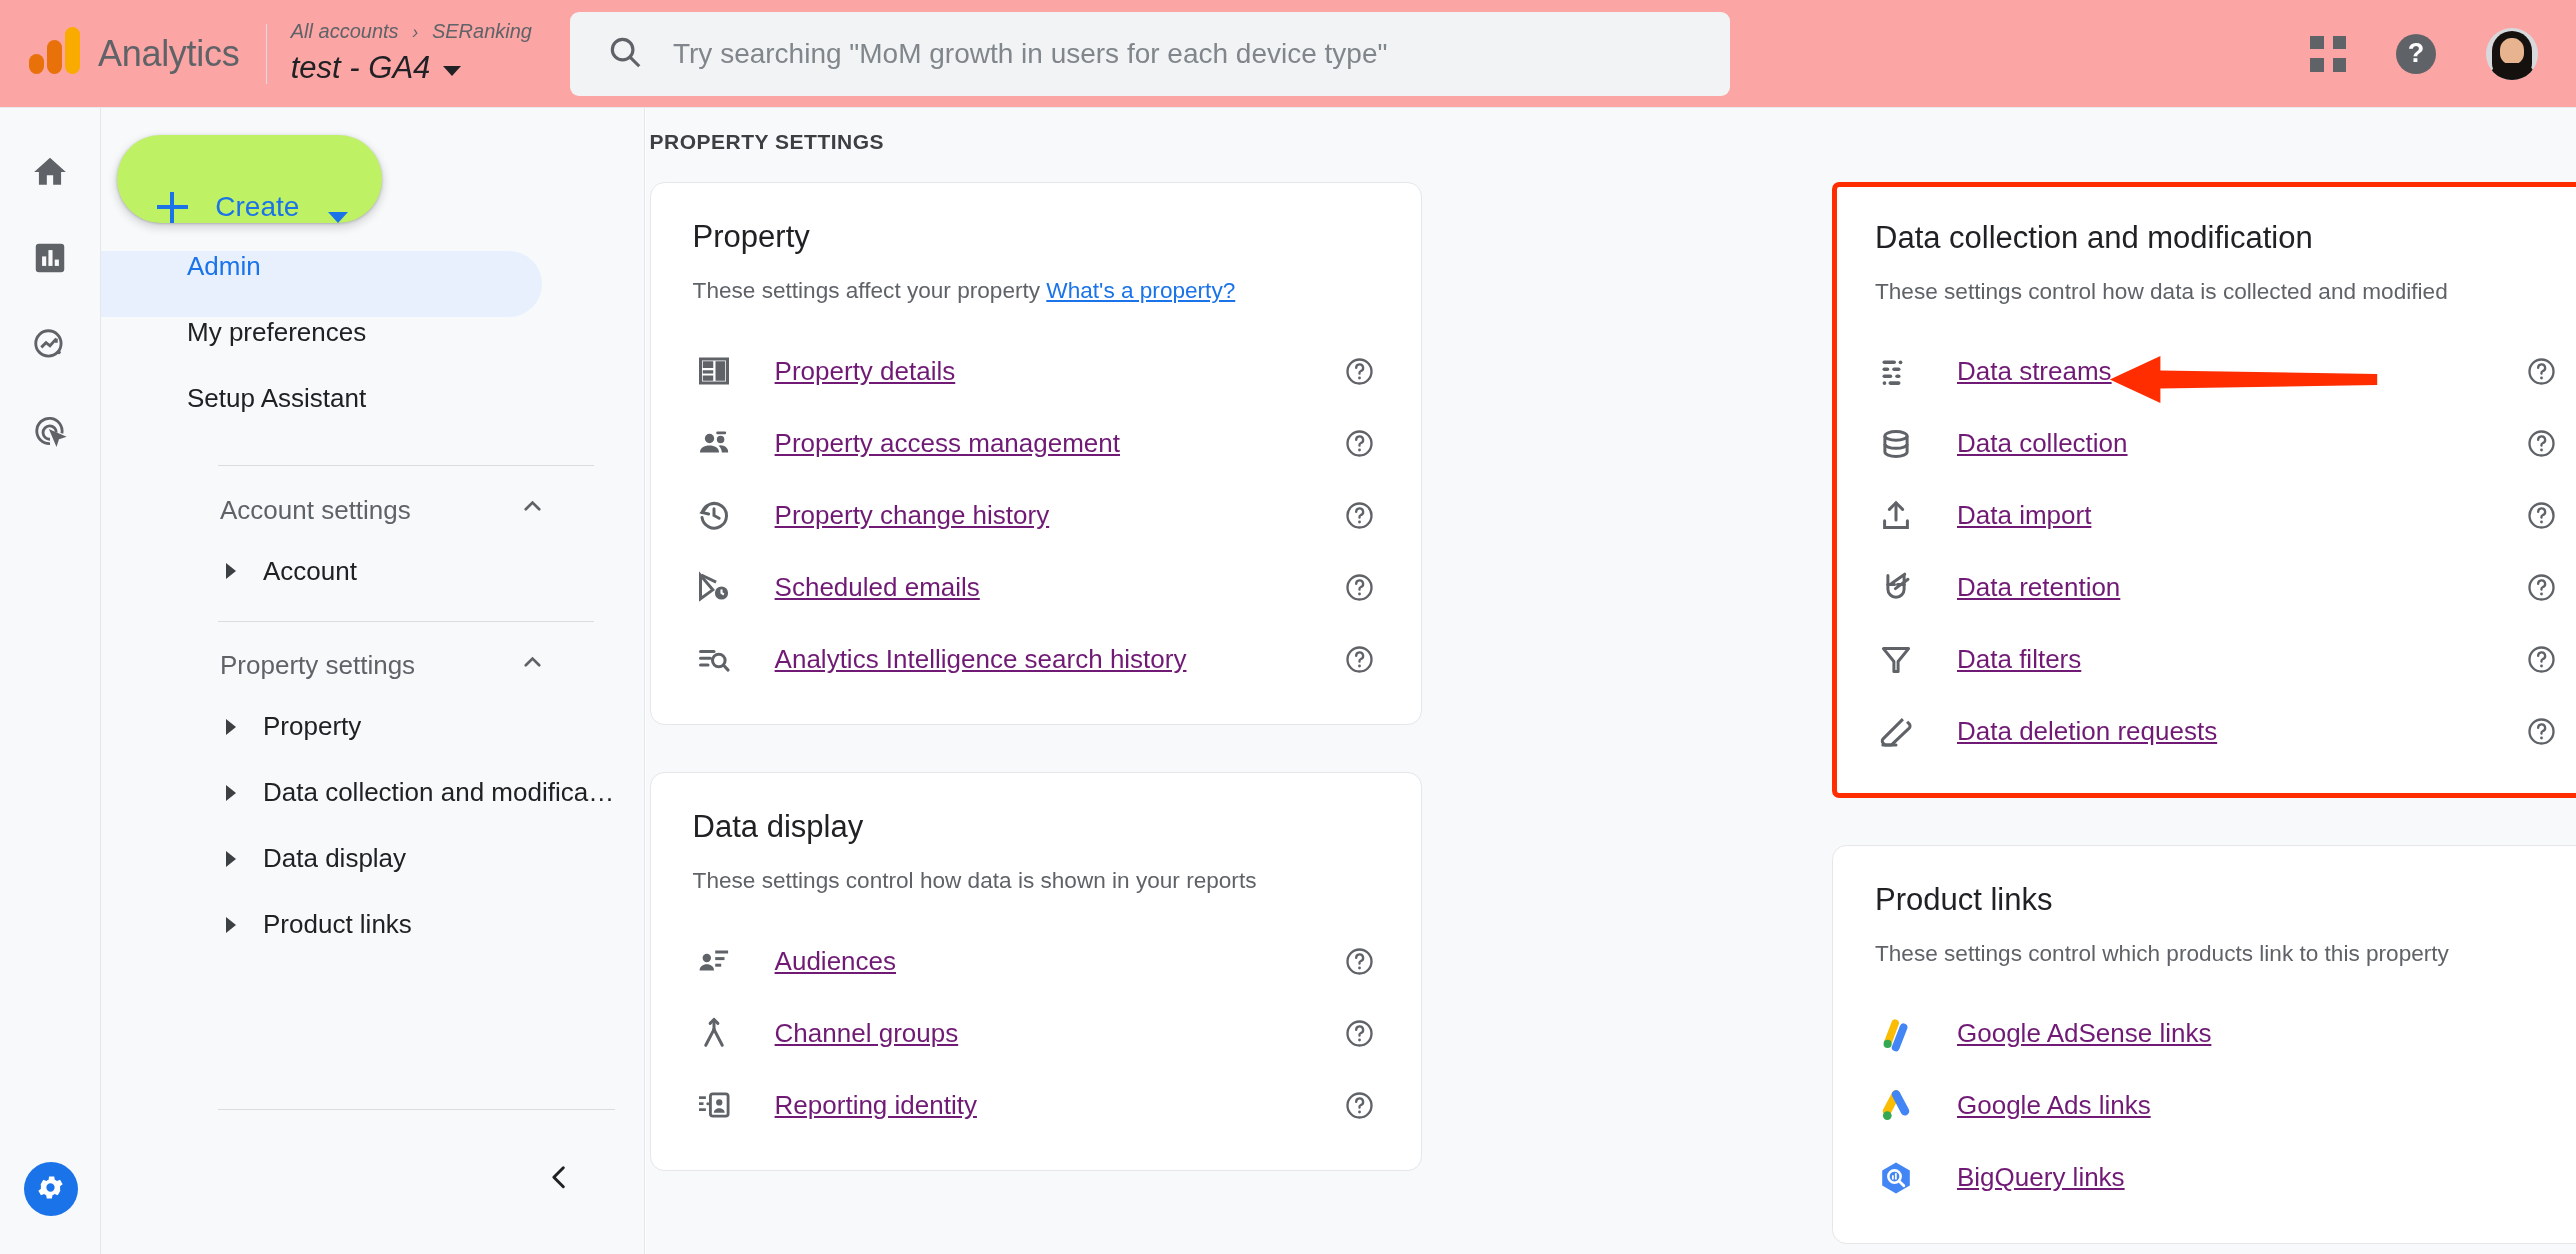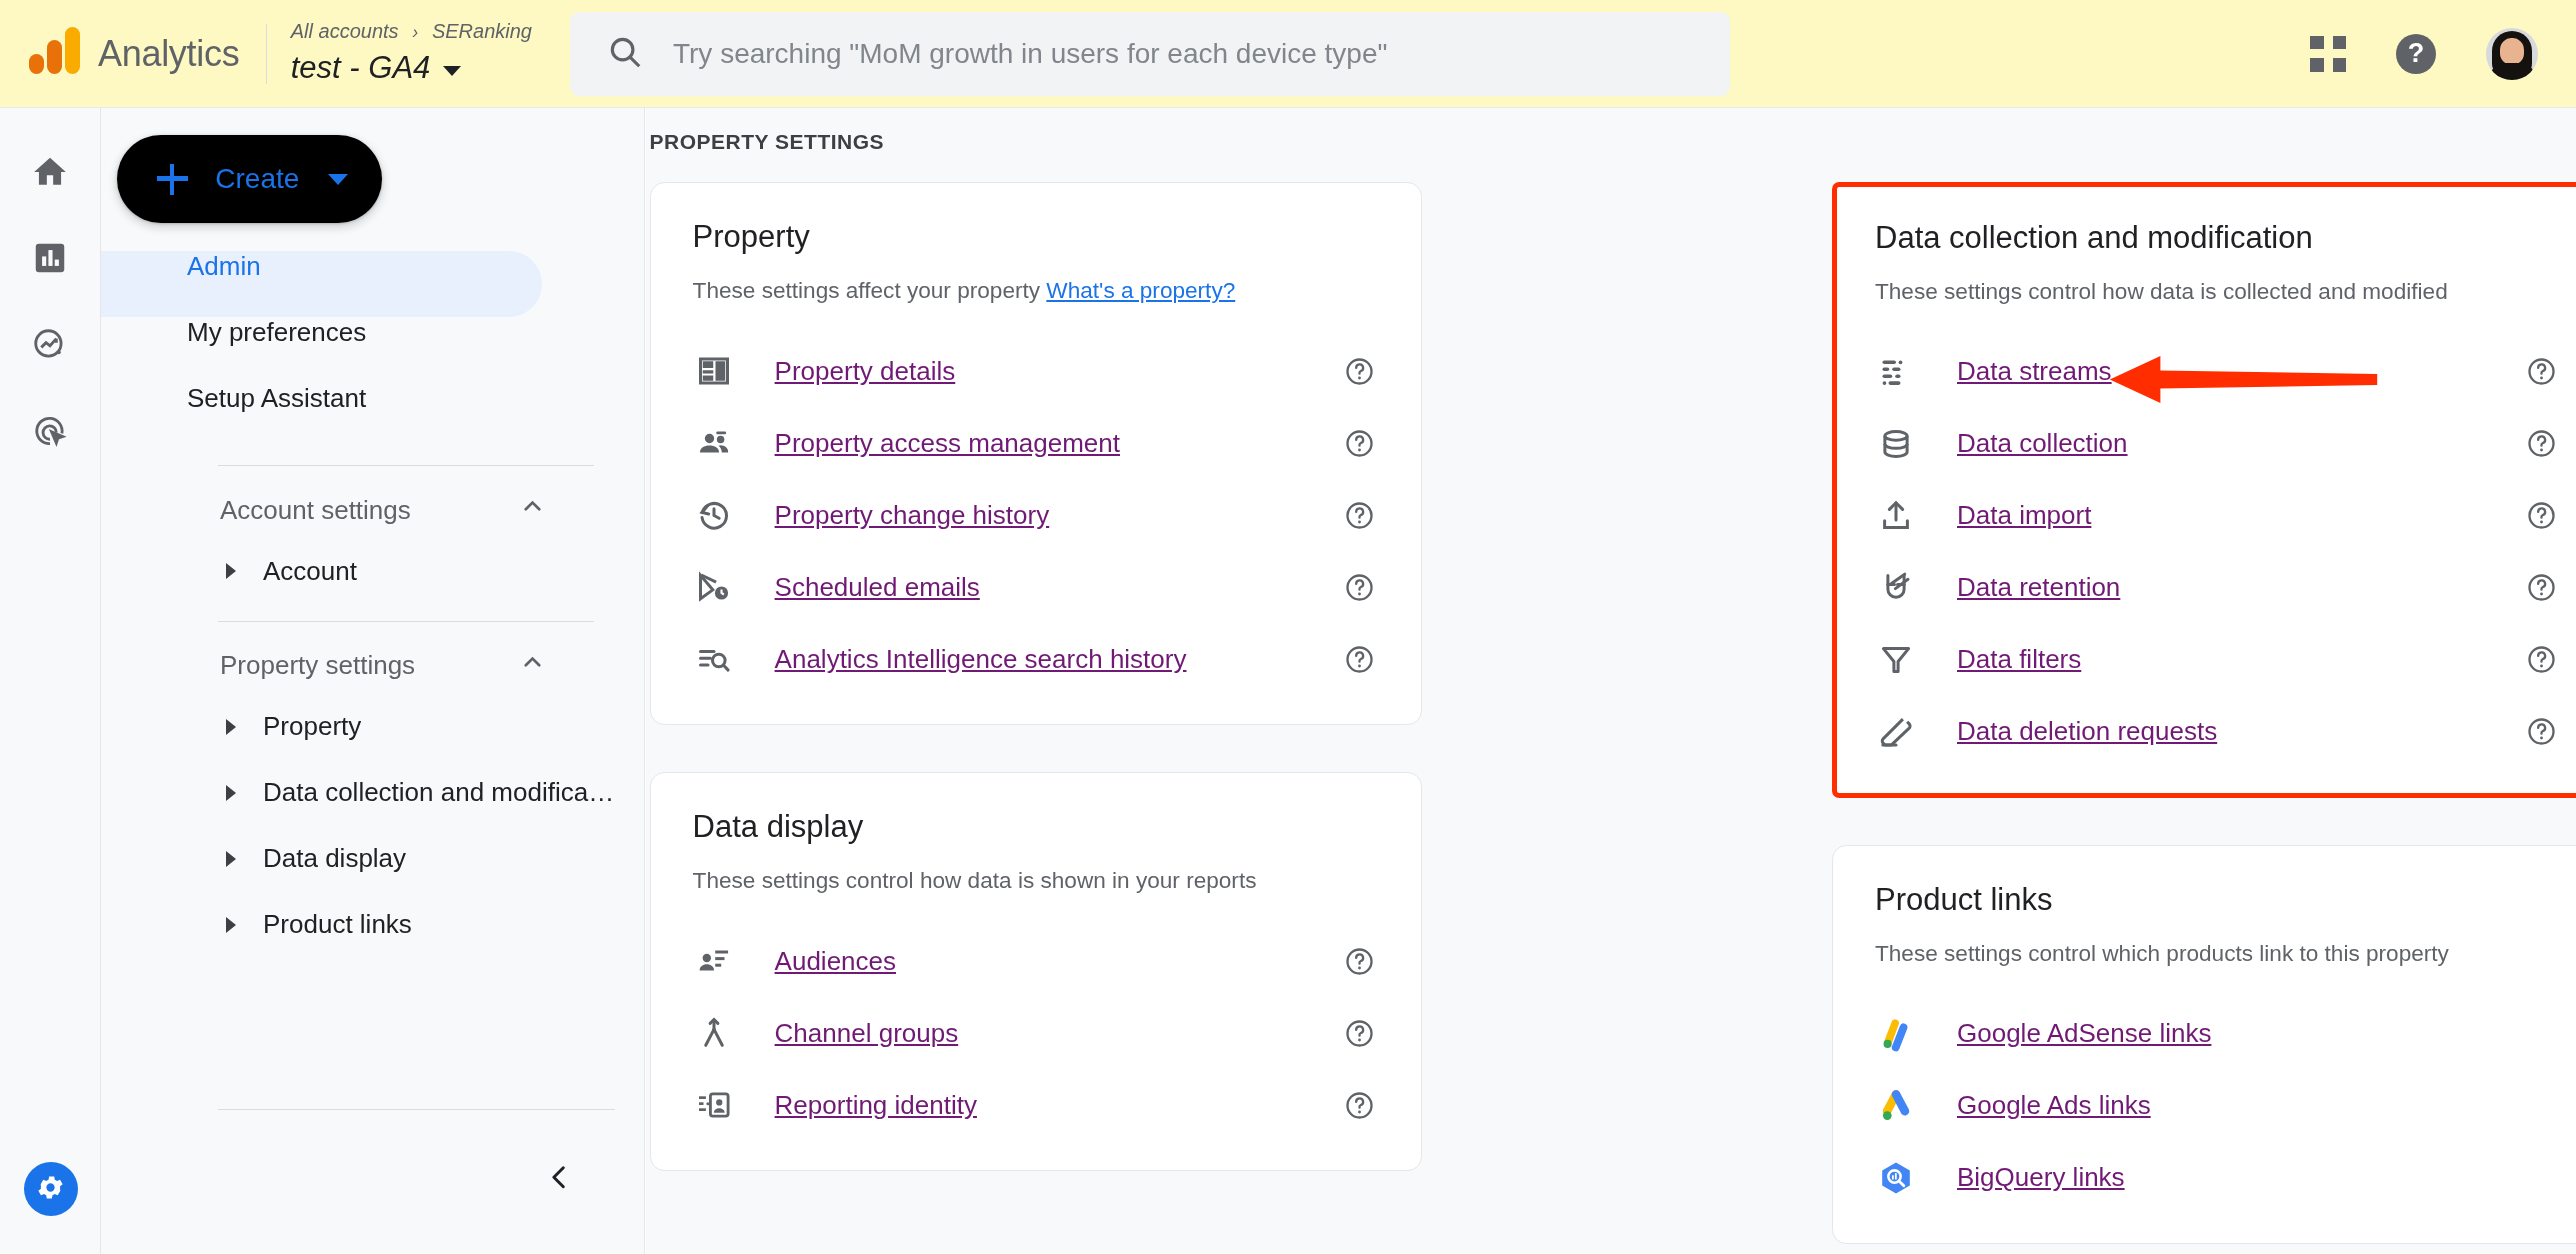--- a/index.html
+++ b/index.html
@@ -8,21 +8,21 @@
     width: 2576px; height: 1254px;
     font-family: "Liberation Sans", sans-serif;
     background: #ffffff;
     color: #202124;
     overflow: hidden;
   }
 
   
   .topbar {
     position: absolute; top:0; left:0; width:2576px; height:108px;
-    background:#fef9c3; display:flex; align-items:center;
+    background:#fca5a5; display:flex; align-items:center;
     border-bottom:0.9px solid #e8eaed;
   }
   .ga-logo { margin-left:27px; width:51px; height:51px; position:relative; }
   .ga-logo .b1 { position:absolute; bottom:5.4px; left:1.8px; width:15.3px; height:20px;
       background:#E8710A; border-radius:8.1px; }
   .ga-logo .b2 { position:absolute; bottom:5.4px; left:20px; width:15.3px; height:34px;
       background:#E8710A; border-radius:8.1px; }
   .ga-logo .b3 { position:absolute; bottom:5.4px; left:38px; width:15.3px; height:47px;
       background:#F9AB00; border-radius:8.1px; }
   .brand-name {
@@ -93,21 +93,21 @@
     justify-content:center;
   }
 
   
   .sidebar {
     position:absolute; top:108px; left:101px; width:544px; height:1146px;
     background:#f8f9fa; border-right:0.9px solid #e4e6e9;
   }
   .create-btn {
     position:absolute; top:27px; left:16.3px; width:265px; height:88px;
-    background:#000000; border-radius:44px; display:flex; align-items:center;
+    background:#bef264; border-radius:44px; display:flex; align-items:flex-end;
     box-shadow:0 0.9px 2.7px rgba(60,64,67,.3), 0 3.6px 7.2px 2.7px rgba(60,64,67,.15);
   }
   .create-plus { margin-left:40px; width:31px; height:31px; position:relative; }
   .create-plus:before, .create-plus:after {
     content:""; position:absolute; background:#1a73e8;
   }
   .create-plus:before { left:0; top:12.6px; width:31px; height:4.5px; }
   .create-plus:after { top:0; left:12.6px; width:4.5px; height:31px; }
   .create-label { font-size:28px; color:#1a73e8; margin-left:27px; }
   .create-caret {

